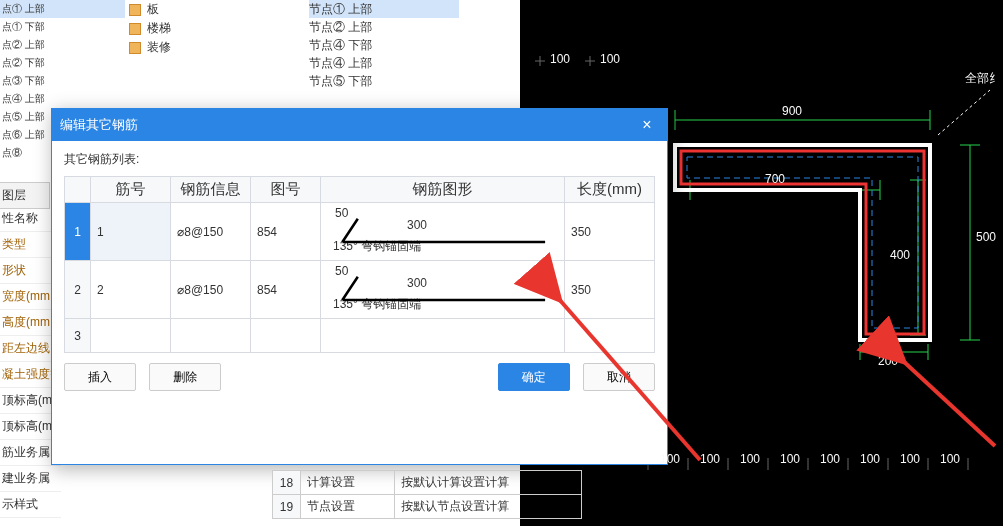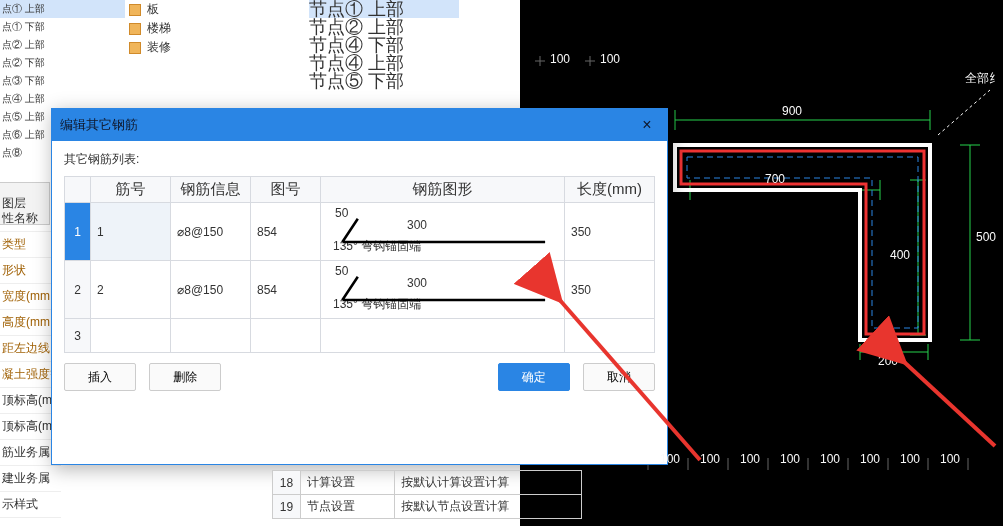--- a/index.html
+++ b/index.html
@@ -7,30 +7,30 @@
 .bg{position:absolute;inset:0}
 .bg-left{position:absolute;left:0;top:0;width:272px;height:100%;background:#fff}
 .bg-mid{position:absolute;left:272px;top:0;width:248px;height:100%;background:#fff}
 .bg-dark{position:absolute;left:520px;top:0;right:0;bottom:0;background:#000}
 .tree1{position:absolute;left:0;top:0;width:125px;font-size:10px;line-height:18px;white-space:nowrap}
 .tree1 div{padding:0 2px}
 .tree1 .sel{background:#d2e4fa}
 .tree2{position:absolute;left:125px;top:0;width:145px;font-size:12px;line-height:19px}
 .tree2 .it{display:flex;align-items:center;gap:6px;padding-left:4px}
 .tree2 .ico{width:12px;height:12px;background:#f0b55a;border:1px solid #d08a2a}
-.tree3{position:absolute;left:309px;top:0;width:150px;font-size:18px;line-height:18px}
+.tree3{position:absolute;left:309px;top:0;width:150px;font-size:12px;line-height:18px}
 .tree3 .sel{background:#d2e4fa}
 .proptabs{position:absolute;left:0;top:182px;width:50px}
-.proptabs .tab{border:1px solid #ccc;border-left:none;padding:12px 2px;background:#f3f3f3;margin-bottom:-1px}
+.proptabs .tab{border:1px solid #ccc;border-left:none;padding:4px 2px;background:#f3f3f3;margin-bottom:-1px}
 .propbody{position:absolute;left:0;top:206px;width:61px}
 .propbody div{padding:4px 2px;border-bottom:1px solid #eee;overflow:hidden;white-space:nowrap}
 .propbody .blue{color:#a16207}
 
 .modal{position:absolute;left:51px;top:108px;width:617px;height:357px;background:#fff;border:1px solid #2a85e4;box-shadow:2px 4px 18px rgba(0,0,0,.3)}
-.tbar{height:32px;background:#2a85e4;color:#0f172a;display:flex;align-items:center;justify-content:space-between;padding:0 8px;font-size:13px}
+.tbar{height:32px;background:#2a85e4;color:#ffffff;display:flex;align-items:center;justify-content:space-between;padding:0 8px;font-size:13px}
 .tbar .x{width:24px;text-align:center;cursor:pointer;font-size:16px}
 .mbody{padding:10px 12px 0}
 .listlabel{margin-bottom:8px}
 .grid{width:100%;border-collapse:collapse;table-layout:fixed}
 .grid th{background:#f7f8fa;border:1px solid #d7dae0;height:26px;font-weight:normal;font-size:15px}
 .grid td{border:1px solid #d7dae0;height:58px;padding:2px 6px;font-size:12px;vertical-align:middle}
 .grid td.slim{height:34px}
 .rowhead{background:#f7f8fa!important;text-align:center}
 .rowhead.act{background:#2a85e4!important;color:#fff}
 .shape{position:relative;height:52px}

